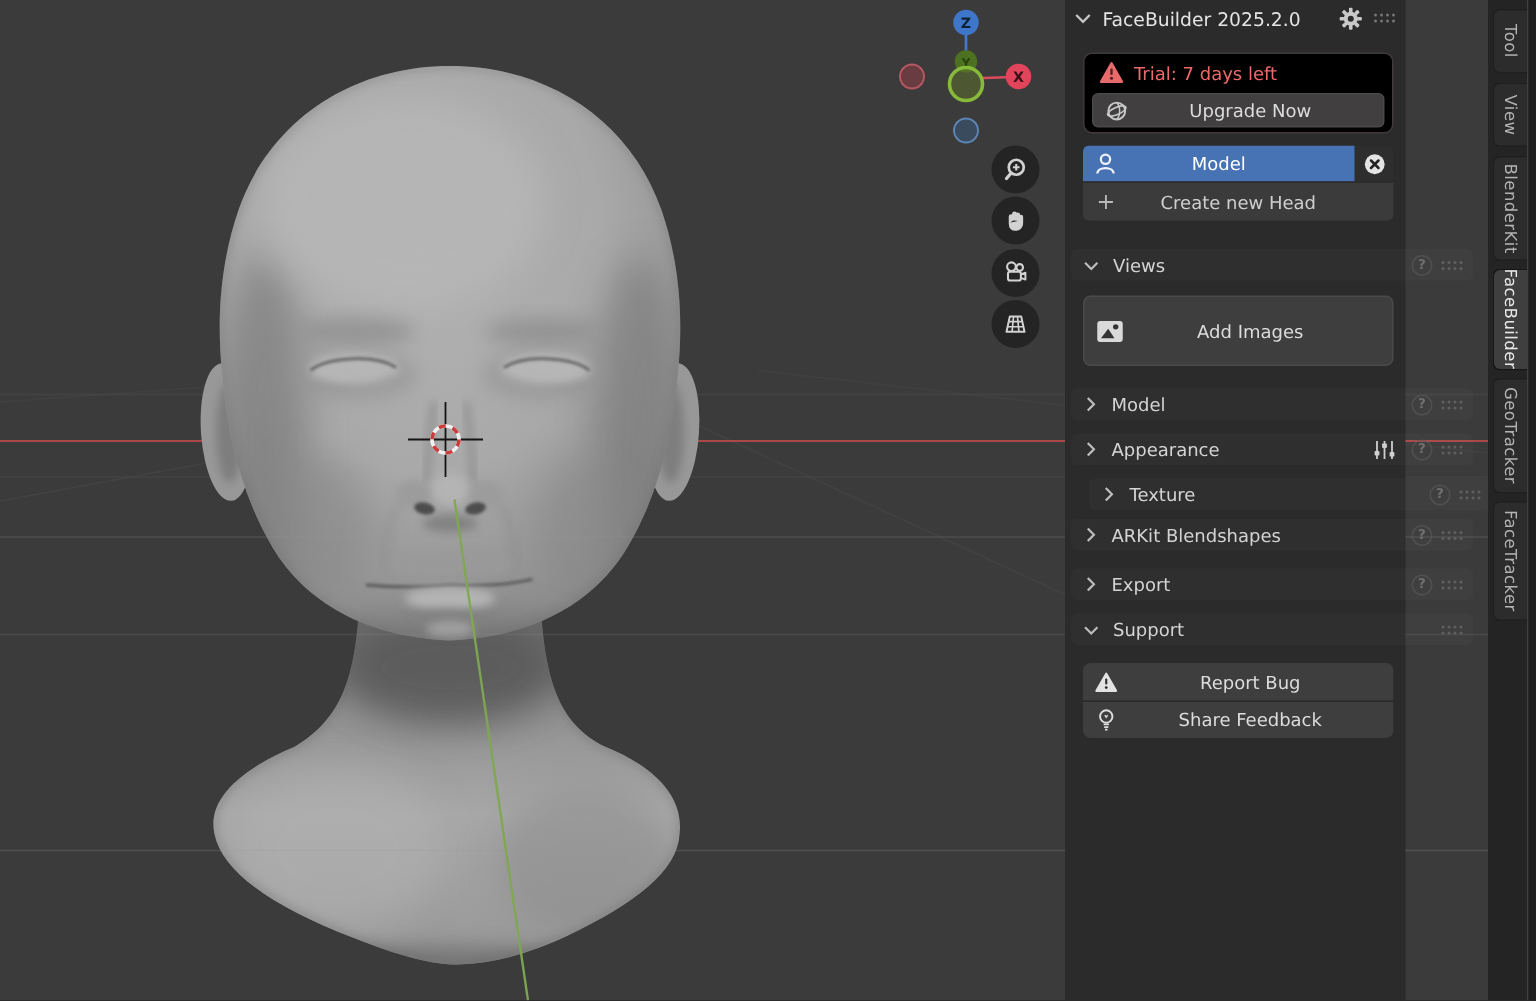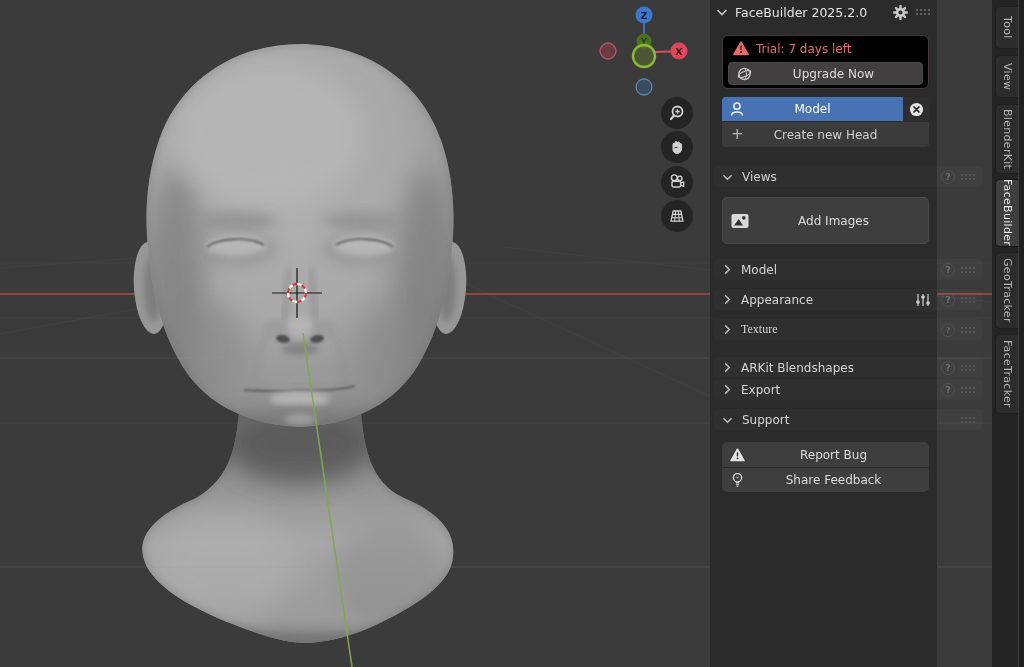--- a/index.html
+++ b/index.html
@@ -410,21 +410,21 @@
             <circle cx="2" cy="6" r="1"></circle>
                 <circle cx="6" cy="6" r="1"></circle>
                 <circle cx="10" cy="6" r="1"></circle>
                 <circle cx="14" cy="6" r="1"></circle>
               </g>
           </svg>
         </div>
       </div>
     </div>
 
-    <div class="prow secrow" style="top:319px;left:4px;width:268px;font-family:Liberation Serif, serif;">
+    <div class="prow secrow" style="top:319px;left:16px;width:268px;">
       <svg width="10" height="11" viewBox="0 0 10 12">
         <polyline points="3,1.5 7.5,6 3,10.5" fill="none" stroke="#bdbdbd" stroke-width="1.6"></polyline>
       </svg>
       <span class="seclabel">Texture</span>
       <div class="rowicons">
         <div class="help">?</div>
         <svg width="16" height="8" viewBox="0 0 16 8">
           <g fill="#757575">
               <circle cx="2" cy="2" r="1"></circle>
               <circle cx="6" cy="2" r="1"></circle>
@@ -432,21 +432,21 @@
               <circle cx="14" cy="2" r="1"></circle>
           <circle cx="2" cy="6" r="1"></circle>
               <circle cx="6" cy="6" r="1"></circle>
               <circle cx="10" cy="6" r="1"></circle>
               <circle cx="14" cy="6" r="1"></circle>
             </g>
         </svg>
       </div>
     </div>
 
-    <div class="prow secrow" style="top:357px;left:4px;width:268px;">
+    <div class="prow secrow" style="top:346px;left:4px;width:268px;">
       <svg width="10" height="11" viewBox="0 0 10 12">
         <polyline points="3,1.5 7.5,6 3,10.5" fill="none" stroke="#bdbdbd" stroke-width="1.6"></polyline>
       </svg>
       <span class="seclabel">ARKit Blendshapes</span>
       <div class="rowicons">
         <div class="help">?</div>
         <svg width="16" height="8" viewBox="0 0 16 8">
           <g fill="#757575">
               <circle cx="2" cy="2" r="1"></circle>
               <circle cx="6" cy="2" r="1"></circle>

